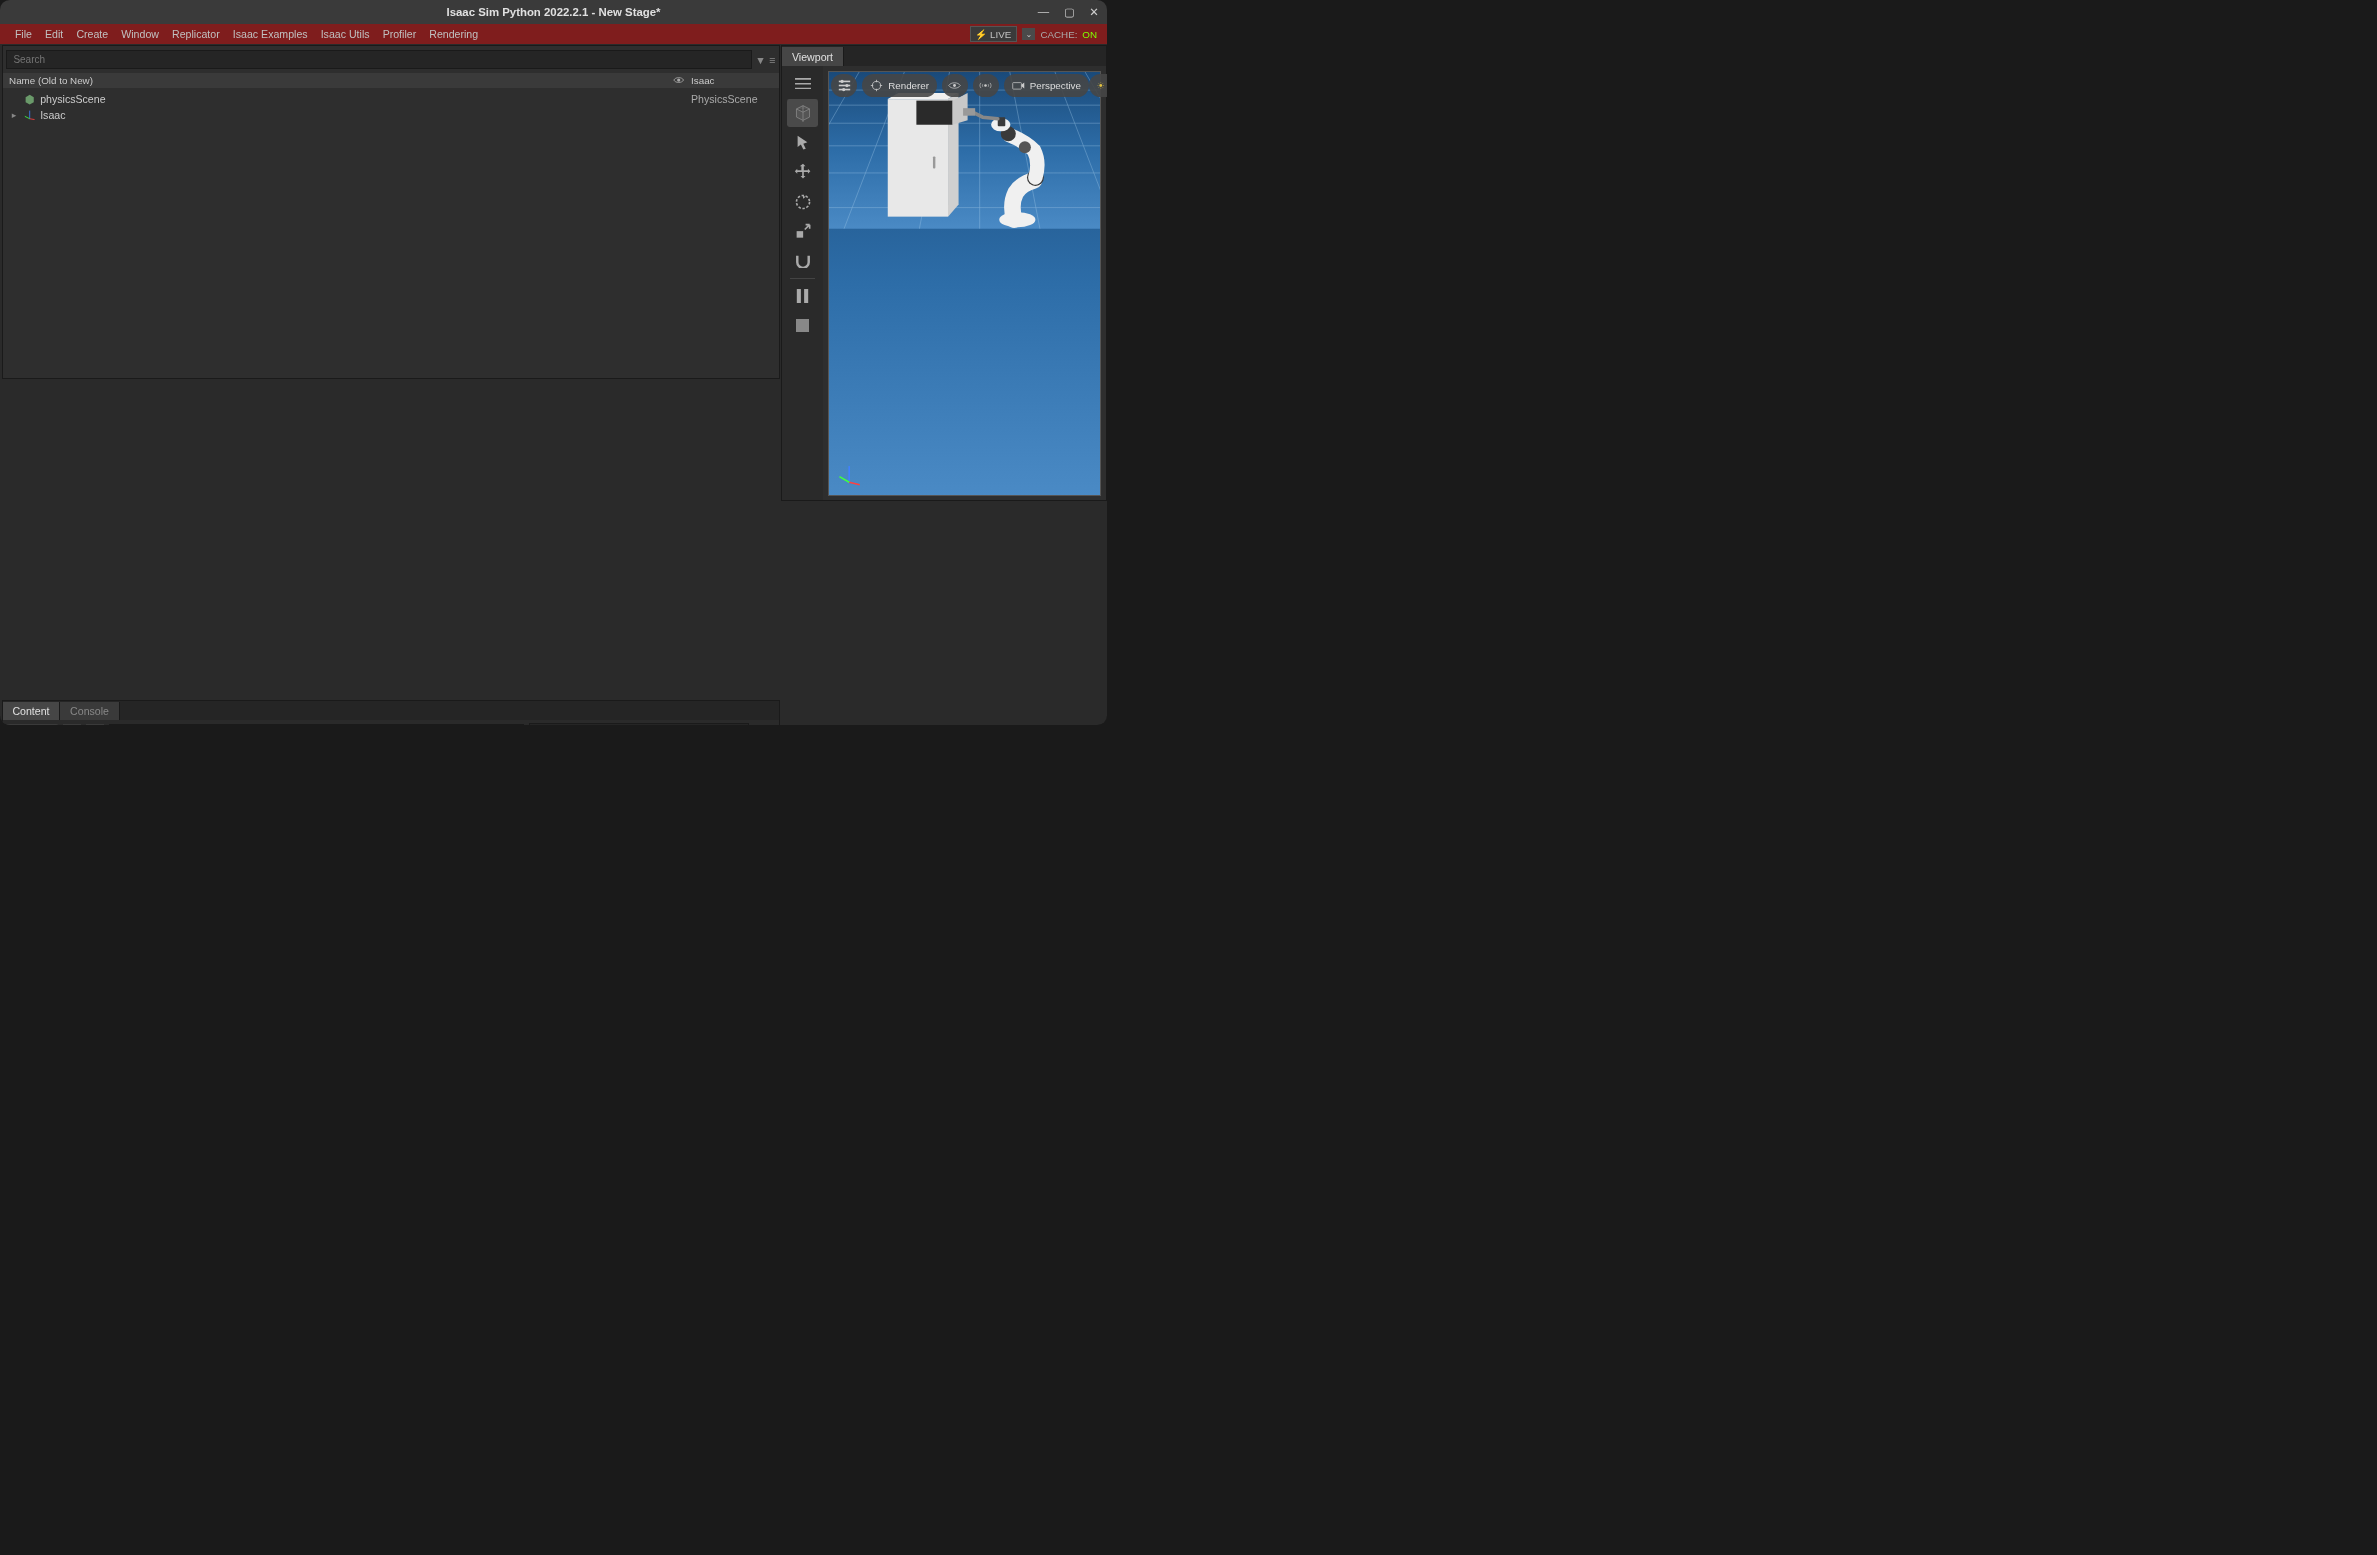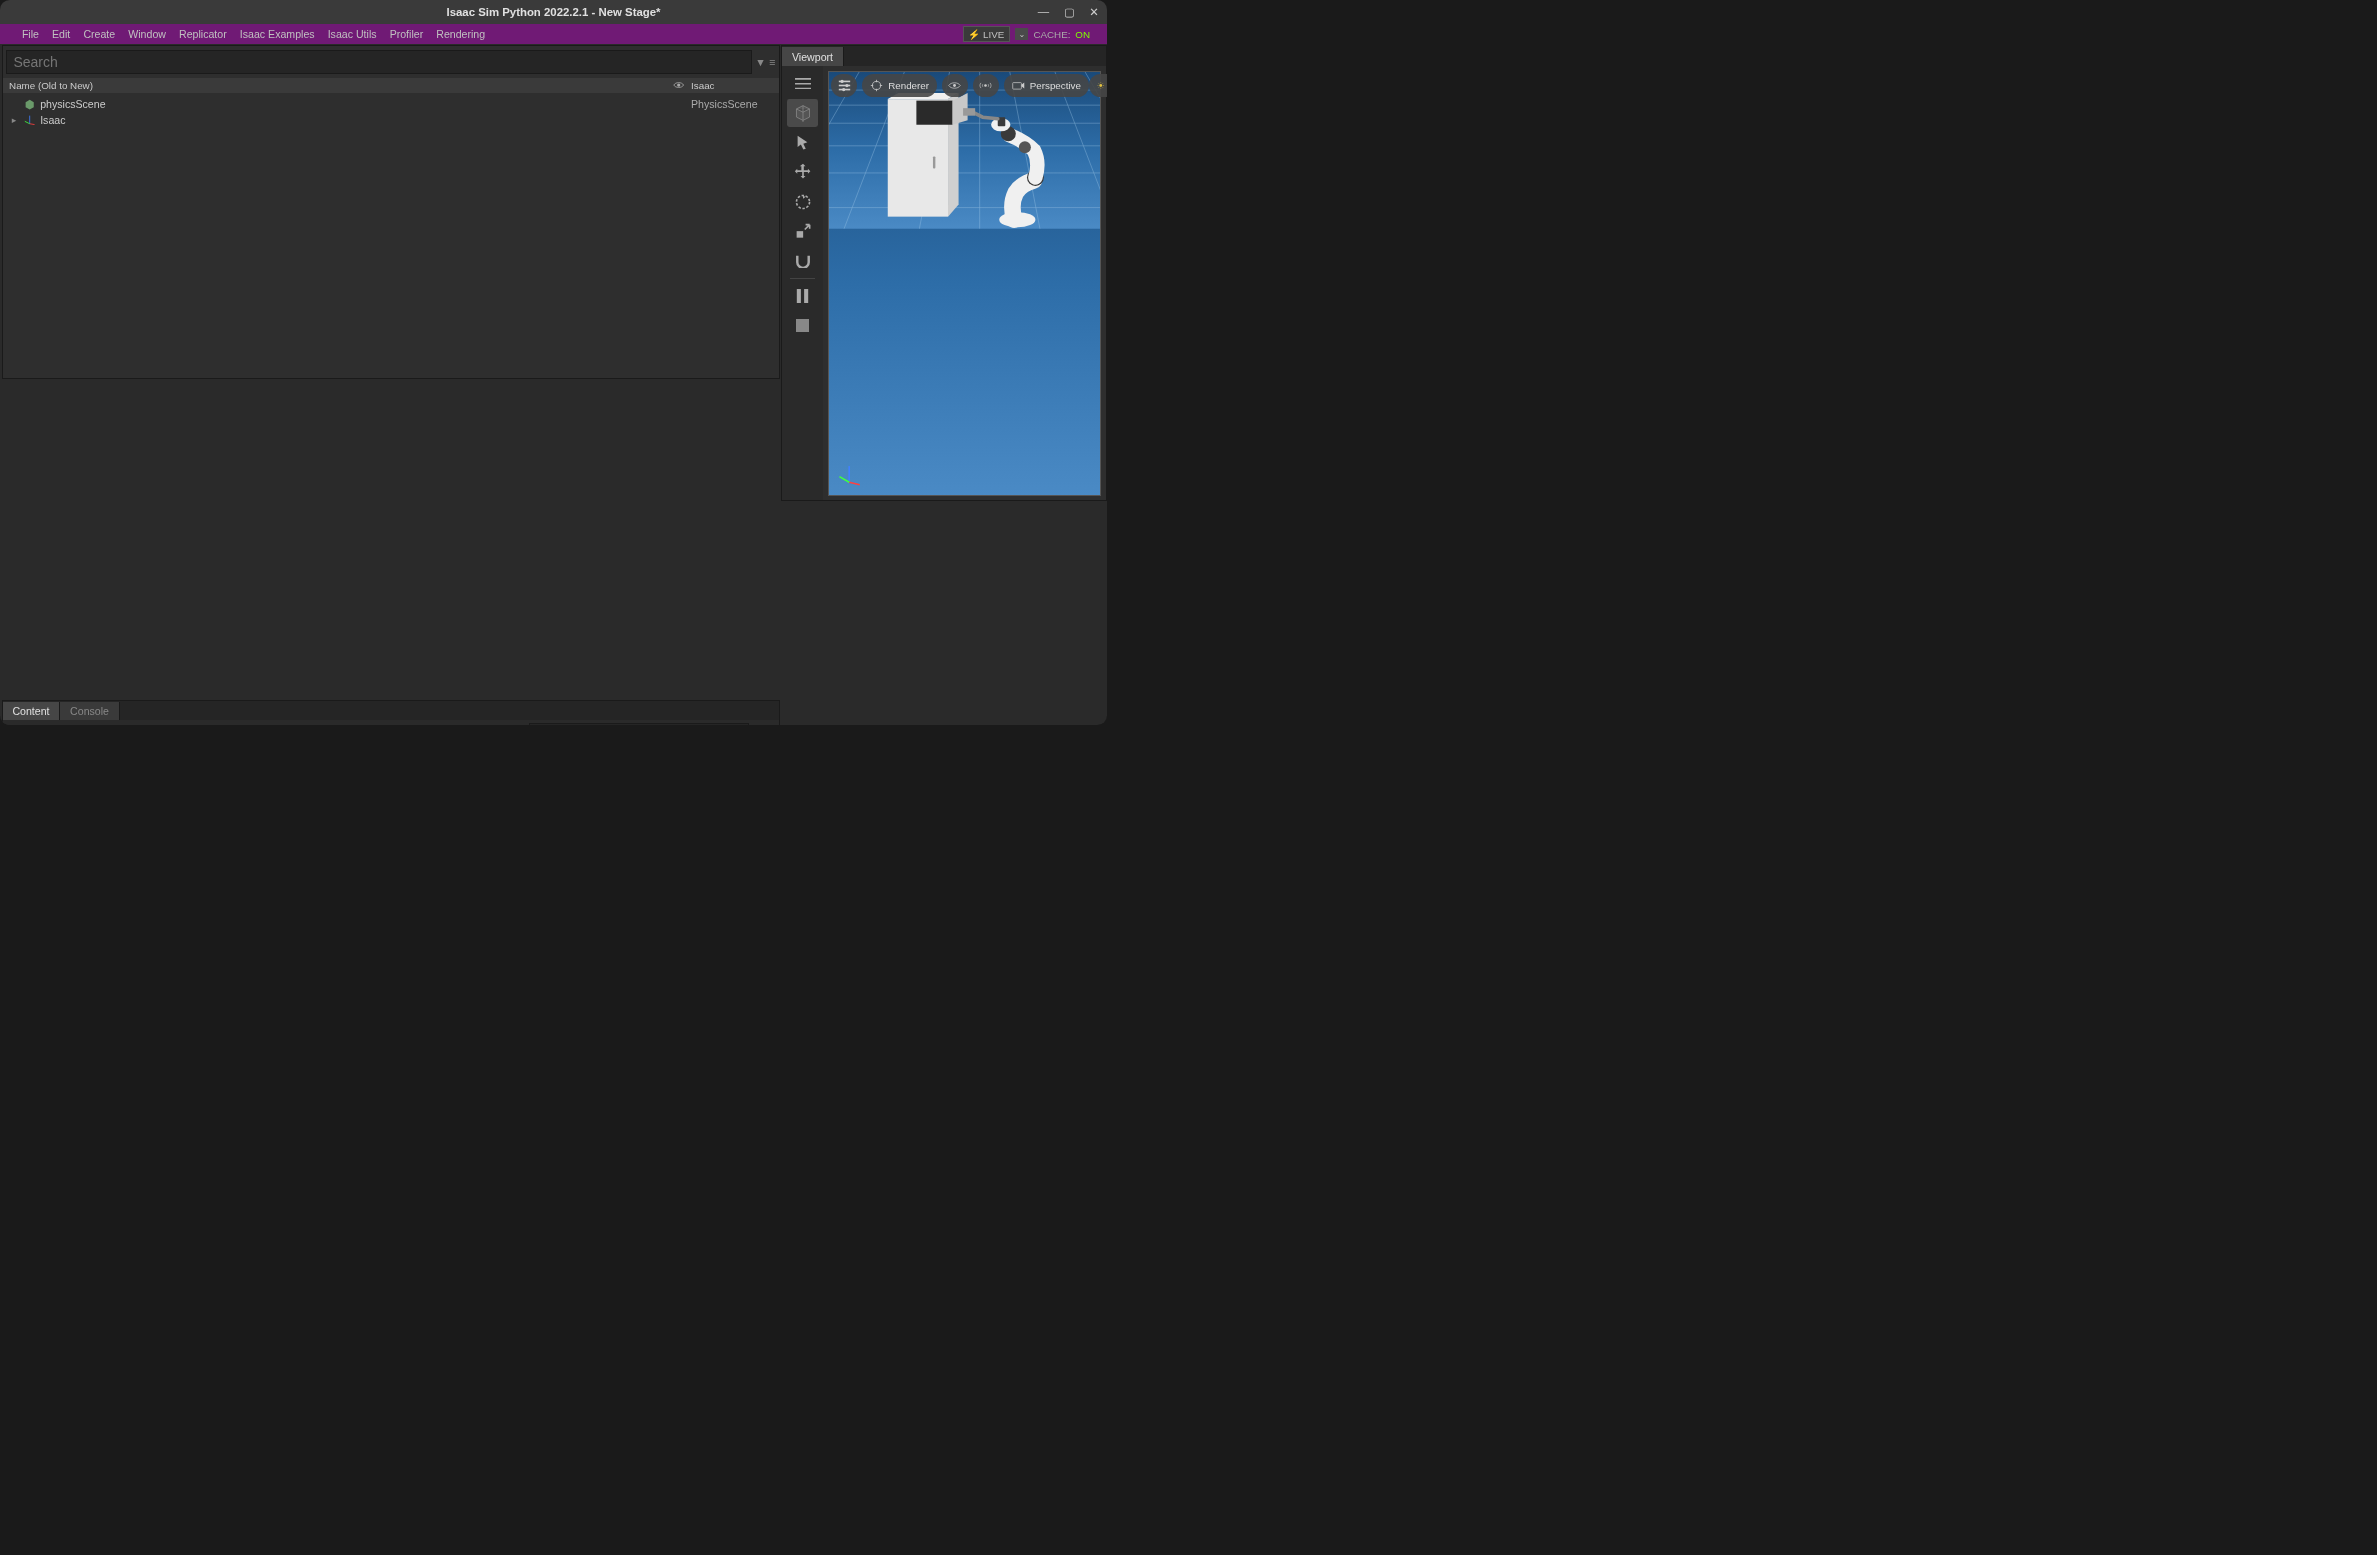--- a/index.html
+++ b/index.html
@@ -1,21 +1,21 @@
 <!DOCTYPE html>
 <html style="font-size:13px"><head>
 <meta charset="utf-8">
 <style>
 * { margin: 0; padding: 0; box-sizing: border-box; font-family: Arial, sans-serif; }
 body { background: #1a1a1a; width: 1107px; height: 725px; overflow: hidden; color: #c0c0c0; font-size: 10.6px; border-radius: 9.8px; }
 .titlebar { height: 24.4px; background: #3a3a3a; display: flex; align-items: center; justify-content: center; position: relative; }
 .titlebar-title { color: #e0e0e0; font-size: 11.4px; font-weight: bold; }
 .window-controls { position: absolute; right: 8.1px; display: flex; gap: 14.7px; }
 .window-controls span { cursor: pointer; color: #ccc; font-size: 11.4px; }
-.menubar { height: 19.5px; background: #701a75; display: flex; align-items: center; padding: 0 17px; gap: 18px; justify-content: space-between; }
+.menubar { height: 19.5px; background: #7f1d1d; display: flex; align-items: center; padding: 0 10px; gap: 18px; justify-content: space-between; }
 .menu-items { display: flex; gap: 3.3px; }
 .menu-item { padding: 1.6px 4.9px; cursor: pointer; font-size: 10.6px; }
 .status-right { display: flex; align-items: center; gap: 4.9px; font-size: 9.8px; }
 .live-badge { background: #3a3a3a; padding: 1.6px 4.9px; border: 0.8px solid #555; display: flex; align-items: center; gap: 2.4px; }
 .bolt { color: #7fff00; }
 .cache-label { color: #aaa; }
 .cache-on { color: #7fff00; }
 .dropdown-btn { background: #4a4a4a; padding: 0.8px 3.3px; font-size: 8.1px; }
 
 .main-grid { display: grid; grid-template-columns: 778px 326px; grid-template-rows: 456px 195px; height: calc(100% - 44px); gap: 1.6px; padding: 1.6px; background: #2a2a2a; }
@@ -40,21 +40,21 @@
 
 .viewport-canvas { flex: 1; background: linear-gradient(180deg, #1a4a7a 0%, #2d6da8 50%, #4a8ac5 100%); margin: 4.9px; border: 0.8px solid #555; position: relative; overflow: hidden; }
 .grid-floor { position: absolute; inset: 0; }
 .axis-gizmo { position: absolute; bottom: 8.1px; left: 8.1px; width: 24.4px; height: 24.4px; }
 
 .right-col { display: flex; flex-direction: column; gap: 1.6px; grid-row: 1 / 3; }
 .stage-panel { flex: 0 0 334px; }
 .property-panel { flex: 1; }
 
 .search-row { display: flex; align-items: center; padding: 3.3px; gap: 3.3px; }
-.search-input { flex: 1; background: #252525; border: 0.8px solid #1a1a1a; color: #888; padding: 3.3px 6.5px; font-size: 14px; outline: none; }
+.search-input { flex: 1; background: #252525; border: 0.8px solid #1a1a1a; color: #888; padding: 3.3px 6.5px; font-size: 10px; outline: none; }
 .stage-header { display: flex; background: #3a3a3a; padding: 2.4px 6.5px; font-size: 9.8px; color: #ccc; }
 .stage-col-name { flex: 1; }
 .stage-col-vis { width: 24.4px; text-align: center; }
 .stage-col-type { width: 81px; }
 .stage-tree { padding: 3.3px; font-size: 10.6px; }
 .tree-row { display: flex; align-items: center; padding: 1.6px 3.3px; gap: 4.9px; justify-content: center; }
 .tree-icon { width: 11.4px; height: 11.4px; }
 .tree-label { flex: 1; color: #ccc; }
 .tree-type { width: 81px; color: #aaa; }
 .expand-icon { width: 9.8px; font-size: 9px; color: #888; display: inline-block; text-align: center; }

